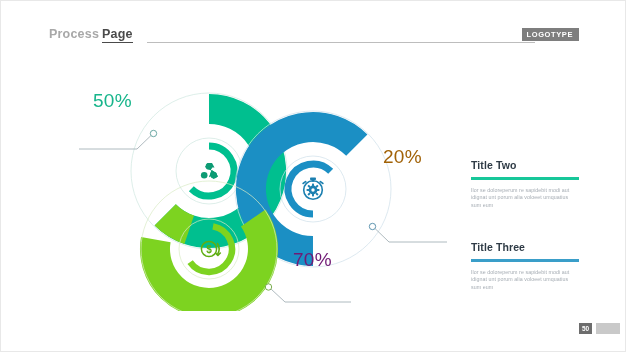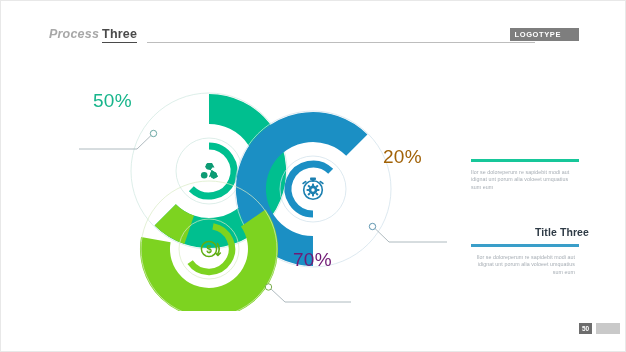--- a/index.html
+++ b/index.html
@@ -7,66 +7,66 @@
   body{width:626px;height:352px;overflow:hidden;
        font-family:"Liberation Sans","DejaVu Sans",sans-serif;}
 
   #slide{position:relative;width:626px;height:352px;background:#ffffff;
          box-sizing:border-box;border:1px solid #e8e8e8;overflow:hidden;}
 
   
   #header{position:absolute;left:48px;top:26px;width:530px;height:22px;}
   #title-wrap{position:absolute;left:0;top:0;white-space:nowrap;
               font-size:12.5px;letter-spacing:.2px;}
-  .t-process{color:#a8a8a8;font-weight:bold;font-style:italic;}
+  .t-process{color:#a8a8a8;font-weight:bold;}
   .t-page{color:#4a4a4a;font-weight:bold;border-bottom:1.5px solid #4a4a4a;
           padding-bottom:1px;margin-left:3px;}
   #header-rule{position:absolute;left:98px;top:15px;width:388px;height:1px;
                background:#bdbdbd;}
   #logotype{position:absolute;right:0;top:1px;background:#7e7e7e;color:#ffffff;
             font-size:7.5px;font-weight:bold;letter-spacing:.6px;
-            padding:2px 18px 2px 5px;line-height:9px;
+            padding:2px 6px 2px 5px;line-height:9px;
             font-family:"Liberation Sans",sans-serif;}
 
   
   #graphic{position:absolute;left:60px;top:60px;width:400px;height:250px;}
   #graphic svg{display:block;}
 
   .pct{position:absolute;font-size:19px;font-weight:400;letter-spacing:.3px;
        font-family:"Liberation Sans",sans-serif;}
   #pct-50{left:92px;top:89px;color:#17b58b;}
   #pct-20{left:382px;top:145px;color:#a16207;}
   #pct-70{left:292px;top:248px;color:#701a75;}
 
   
   .block{position:absolute;left:470px;width:118px;}
   #block-1{top:91px;}
   #block-2{top:158px;}
-  #block-3{top:225px;text-align:right;}
+  #block-3{top:240px;}
   .block-title{font-size:10.5px;font-weight:bold;color:#2f3b46;
                letter-spacing:.1px;margin:0 0 6px 0;line-height:12px;}
   .block-rule{height:2.6px;width:108px;margin:0 0 7px 0;}
   .block-body{font-size:5.3px;color:#a6adb4;line-height:7.6px;
               letter-spacing:.05px;margin:0;width:104px;}
 
   
   #page-num{position:absolute;left:578px;top:322px;background:#6d6d6d;
             color:#ffffff;font-size:6.5px;font-weight:bold;
             padding:2px 3px;line-height:7px;}
   #footer-bar{position:absolute;left:595px;top:322px;width:24px;height:11px;
               background:#c9c9c9;}
 </style>
 </head>
 <body>
 
 <div id="slide">
 
   <div id="header">
     <div id="title-wrap">
-      <span class="t-process">Process</span><span class="t-page">Three</span>
+      <span class="t-process">Process</span><span class="t-page">Page</span>
     </div>
     <div id="header-rule"></div>
     <div id="logotype">LOGOTYPE</div>
   </div>
 
   <div id="graphic">
     <svg width="400" height="250" viewBox="0 0 400 250" xmlns="http://www.w3.org/2000/svg">
 
       <g>
 
@@ -137,20 +137,21 @@
       </g>
     </svg>
 
     <div class="pct" id="pct-50" style="position:absolute;left:32px;top:29px;">50%</div>
     <div class="pct" id="pct-20" style="position:absolute;left:322px;top:85px;">20%</div>
     <div class="pct" id="pct-70" style="position:absolute;left:232px;top:188px;">70%</div>
   </div>
 
 
   <div class="block" id="block-2">
+    <div class="block-title">Title Two</div>
     <div class="block-rule" style="background:#17c79a;"></div>
     <div class="block-body">Ilor se doloreperum re sapidebit modi aut idignat unt porum alia voloeet umquatius sum eum</div>
   </div>
 
   <div class="block" id="block-3">
     <div class="block-title">Title Three</div>
     <div class="block-rule" style="background:#3a9ec9;"></div>
     <div class="block-body">Ilor se doloreperum re sapidebit modi aut idignat unt porum alia voloeet umquatius sum eum</div>
   </div>
 

